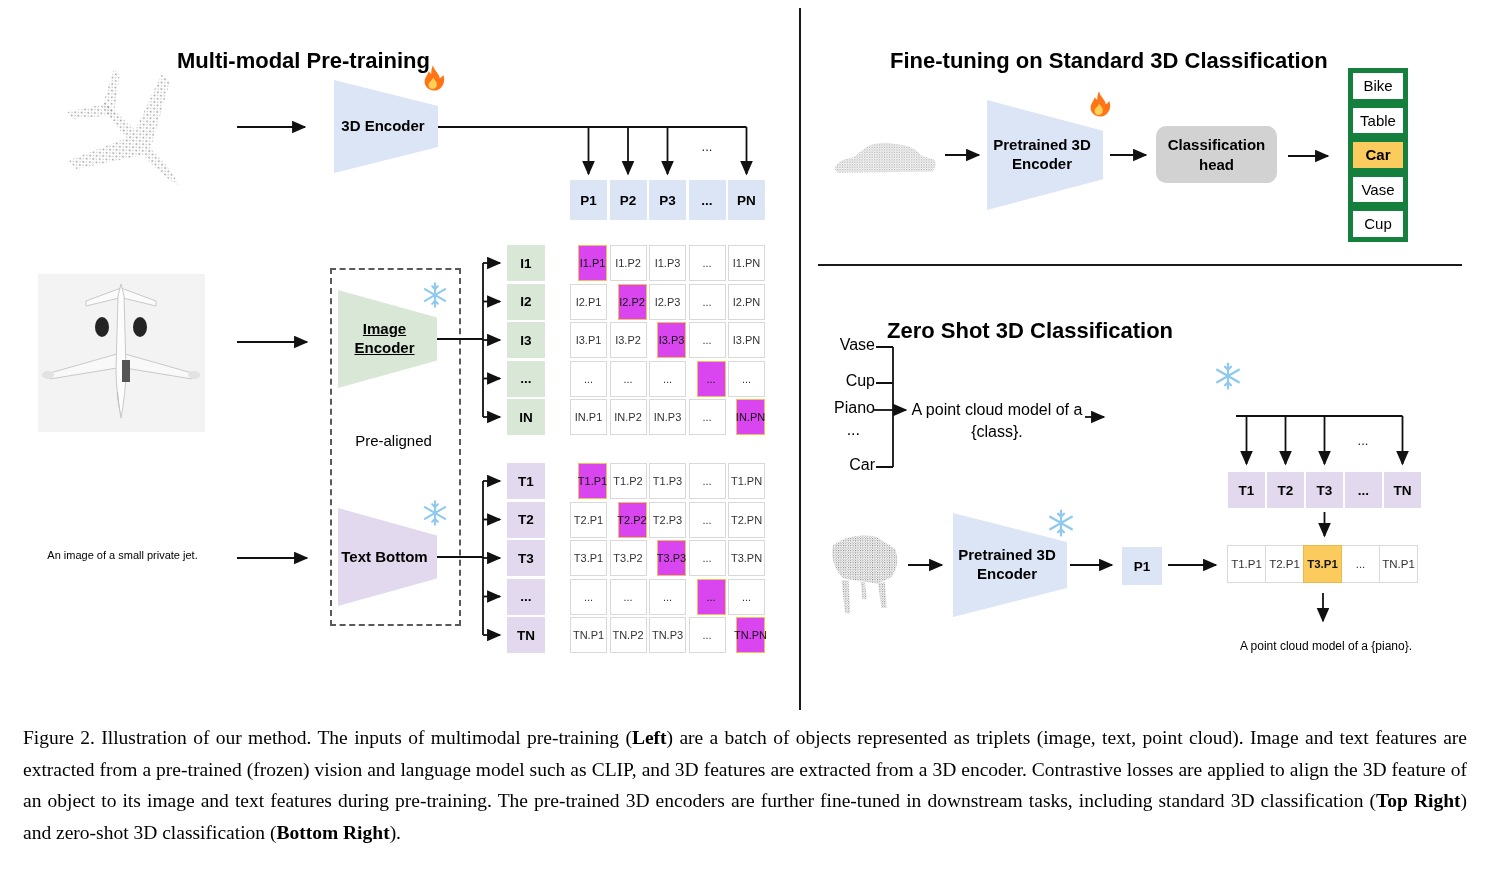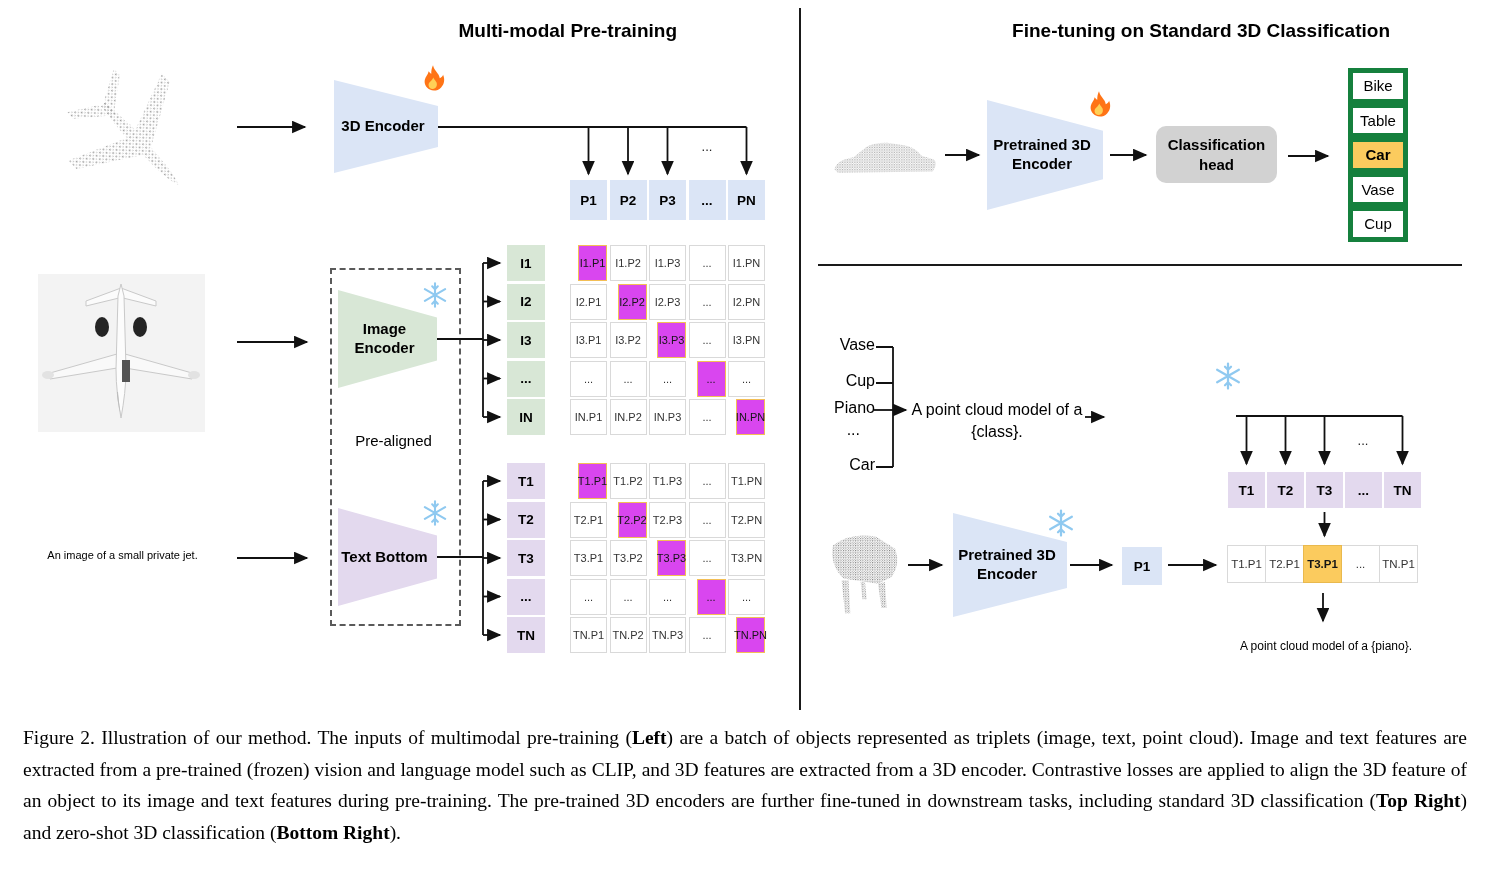--- a/index.html
+++ b/index.html
@@ -1,21 +1,21 @@
 <!DOCTYPE html>
 <html><head>
 <meta charset="utf-8">
 <style>
   html,body{margin:0;padding:0;background:#fff;}
   .page{position:relative;width:1490px;height:888px;background:#fff;overflow:hidden;
         font-family:"Liberation Sans","DejaVu Sans",sans-serif;color:#000;}
   .fig{position:absolute;left:0;top:0;width:1490px;height:715px;}
   .connectors{position:absolute;left:0;top:0;z-index:3;pointer-events:none;}
   .abs{position:absolute;}
-  .sec-title{position:absolute;font-weight:700;font-size:19px;text-align:right;z-index:1;}
+  .sec-title{position:absolute;font-weight:700;font-size:22px;text-align:left;z-index:1;margin-top:28px;}
   .trap{position:absolute;display:flex;align-items:center;justify-content:center;text-align:center;
         font-weight:700;font-size:15px;line-height:1.25;z-index:1;
         clip-path:polygon(0 0,100% 28%,100% 72%,0 100%);padding:0 8px 0 2px;box-sizing:border-box;}
   .blue{background:#dbe5f6;}
   .green{background:#d8e7d6;}
   .purple{background:#e3d9ee;}
   .dashedbox{position:absolute;border:2px dashed #5a5a5a;z-index:0;}
   .plainlabel{position:absolute;font-size:15px;z-index:1;}
   .center{text-align:center;}
   .matrix{position:absolute;display:grid;grid-template-columns:repeat(5,37px);grid-auto-rows:36px;gap:2.5px;z-index:1;}
@@ -167,21 +167,21 @@
         <rect x="84" y="86" width="8" height="22" fill="#555"></rect>
         <path d="M80,118 C81,130 82,136 83,142 L81,134 C80,128 79,124 79,118 Z" fill="#bbb"></path>
         <ellipse cx="10" cy="101" rx="6" ry="4" fill="#e2e2e2"></ellipse>
         <ellipse cx="156" cy="101" rx="6" ry="4" fill="#e2e2e2"></ellipse>
       </svg>
     </div>
 
     <div class="dashedbox" style="left:330px;top:268px;width:127px;height:354px;"></div>
     <div class="plainlabel center" style="left:330px;top:432px;width:127px;">Pre-aligned</div>
 
-    <div class="trap green" style="left:338px;top:290px;width:99px;height:98px;">
+    <div class="trap green" style="left:338px;top:290px;width:99px;height:98px;text-decoration:underline;">
       <span>Image Encoder</span>
     </div>
     <span class="icon" style="left:421px;top:281px;">
       <svg width="28" height="28" viewBox="0 0 24 24">
         <g stroke="#8fc9f0" stroke-width="1.8" stroke-linecap="round" fill="none">
           <path d="M12,2 V22 M3.3,7 L20.7,17 M3.3,17 L20.7,7"></path>
           <path d="M9.6,4.6 L12,7 L14.4,4.6 M9.6,19.4 L12,17 L14.4,19.4"></path>
         </g>
       </svg>
     </span>
@@ -299,20 +299,21 @@
     </div>
 
     <div class="classlist" style="left:1348px;top:68px;">
         <div class="rcell">Bike</div>
         <div class="rcell">Table</div>
         <div class="rcell hl">Car</div>
         <div class="rcell">Vase</div>
         <div class="rcell">Cup</div>
       </div>
 
+    <div class="sec-title" style="left:887px;top:290px;width:500px;">Zero Shot 3D Classification</div>
 
     <span class="zslabel" style="left:815px;top:336px;">Vase</span>
     <span class="zslabel" style="left:815px;top:372px;">Cup</span>
     <span class="zslabel" style="left:815px;top:399px;">Piano</span>
     <span class="zslabel" style="left:800px;top:421px;">...</span>
     <span class="zslabel" style="left:815px;top:456px;">Car</span>
 
     <div class="prompt" style="left:907px;top:399px;width:180px;">A point cloud model of a {class}.</div>
 
     <span class="icon" style="left:1213px;top:361px;">

